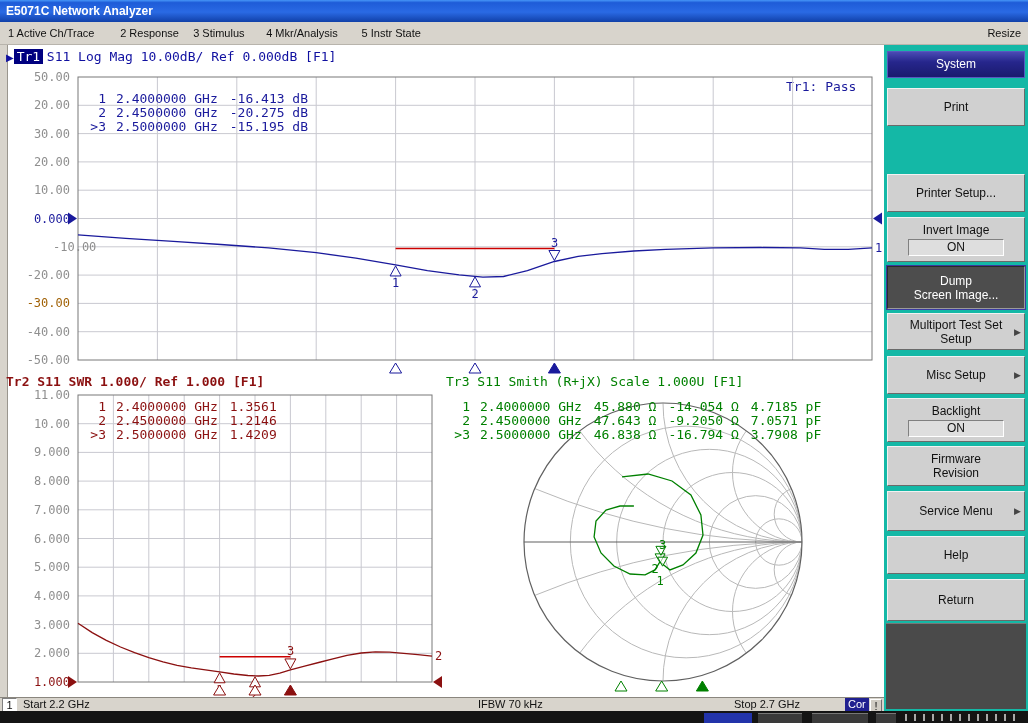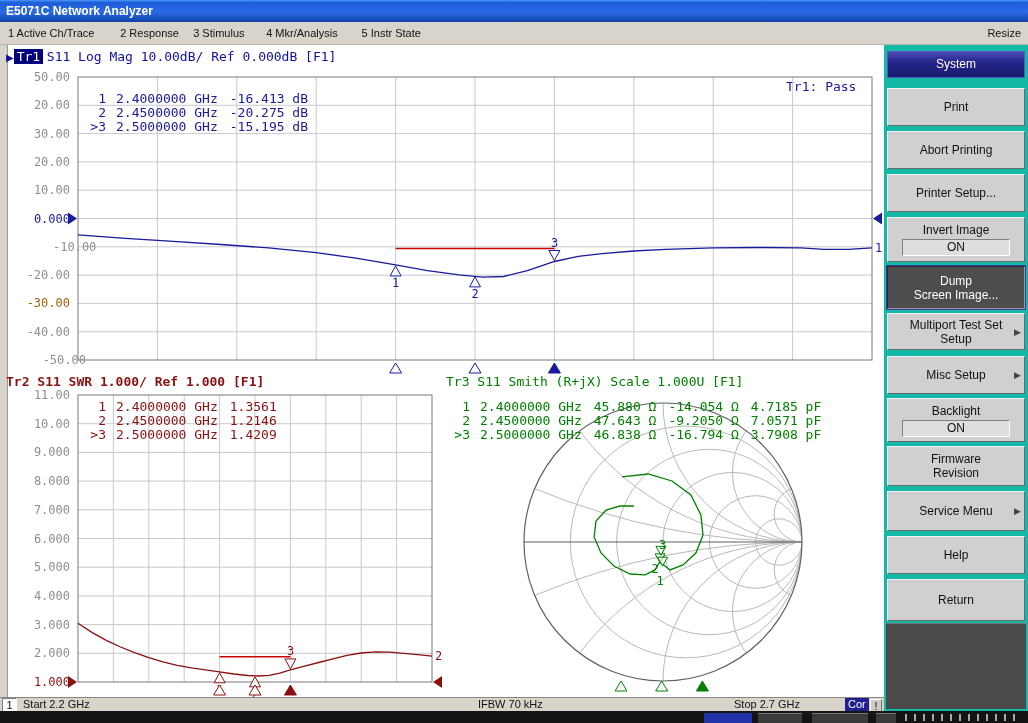--- a/index.html
+++ b/index.html
@@ -34,21 +34,21 @@
   .mv { margin-left:12px; }
 
   .sidebar { position:absolute; left:884px; top:45px; width:144px; height:666px; background:#14b8a6; }
   .sb-title { position:absolute; left:3px; width:138px; text-align:center; color:#fff; font-size:12px;
     background:linear-gradient(180deg,#4a4ab4 0%,#26268c 40%,#1a1a6e 100%);
     border:1px solid #5858c0; }
   .sb-btn { position:absolute; left:3px; width:138px; background:#d0d0d0; color:#111; font-size:12px;
     border:1px solid; border-color:#f2f2f2 #6a6a6a #6a6a6a #f2f2f2;
     display:flex; flex-direction:column; align-items:center; justify-content:center; cursor:default; }
   .sb-btn .bline { line-height:14px; text-align:center; }
-  .sb-btn .bval { margin-top:2px; width:108px; text-align:center; background:#dedede; line-height:15px;
+  .sb-btn .bval { margin-top:2px; width:96px; text-align:center; background:#dedede; line-height:15px;
     border:1px solid; border-color:#808080 #ffffff #ffffff #808080; }
   .sb-btn.pressed { background:#4d4d4d; color:#fff; border-color:#2a2a2a #9a9a9a #9a9a9a #2a2a2a;
     outline:1px solid #3a3aa0; }
   .sb-arrow { position:absolute; right:3px; top:50%; transform:translateY(-50%);
     font-size:9px; color:#444; }
   .sb-empty { position:absolute; left:2px; top:578px; width:140px; height:86px;
     background:#4a4a4a; border-top:1px solid #777; }
 
   .statusbar { position:absolute; left:0; top:697px; width:884px; height:14px; background:#d8d4cc;
     border-top:1px solid #8a867e; font-size:11px; color:#111; }
@@ -202,21 +202,21 @@
 <div class="ylab mono" style="left:8px;top:25px;color:#8f8f8f;">50.00</div>
     <div class="ylab mono" style="left:8px;top:53.3px;color:#8f8f8f;">20.00</div>
     <div class="ylab mono" style="left:8px;top:81.6px;color:#8f8f8f;">30.00</div>
     <div class="ylab mono" style="left:8px;top:109.9px;color:#8f8f8f;">20.00</div>
     <div class="ylab mono" style="left:8px;top:138.2px;color:#8f8f8f;">10.00</div>
     <div class="ylab mono" style="left:8px;top:166.5px;color:#1a1a9c;">0.000</div>
     <div class="ylab mono" style="left:8px;top:194.8px;color:#8f8f8f;padding-left:45px;">-10.00</div>
     <div class="ylab mono" style="left:8px;top:223.1px;color:#8f8f8f;">-20.00</div>
     <div class="ylab mono" style="left:8px;top:251.39999999999998px;color:#a16207;">-30.00</div>
     <div class="ylab mono" style="left:8px;top:279.7px;color:#8f8f8f;">-40.00</div>
-    <div class="ylab mono" style="left:24px;top:308px;color:#8f8f8f;">-50.00</div>
+    <div class="ylab mono" style="left:8px;top:308px;color:#8f8f8f;">-50.00</div>
     <div class="ylab mono" style="left:8px;top:343px;color:#8f8f8f;">11.00</div>
     <div class="ylab mono" style="left:8px;top:371.7px;color:#8f8f8f;">10.00</div>
     <div class="ylab mono" style="left:8px;top:400.4px;color:#8f8f8f;">9.000</div>
     <div class="ylab mono" style="left:8px;top:429.1px;color:#8f8f8f;">8.000</div>
     <div class="ylab mono" style="left:8px;top:457.8px;color:#8f8f8f;">7.000</div>
     <div class="ylab mono" style="left:8px;top:486.5px;color:#8f8f8f;">6.000</div>
     <div class="ylab mono" style="left:8px;top:515.2px;color:#8f8f8f;">5.000</div>
     <div class="ylab mono" style="left:8px;top:543.9px;color:#8f8f8f;">4.000</div>
     <div class="ylab mono" style="left:8px;top:572.6px;color:#8f8f8f;">3.000</div>
     <div class="ylab mono" style="left:8px;top:601.3px;color:#8f8f8f;">2.000</div>
@@ -231,23 +231,20 @@
     <div class="mrow" style="left:448px;top:369px;color:#008000;"><span class="mn">2</span><span class="mf">2.4500000 GHz</span><span class="mv">47.643 Ω</span><span class="mv">-9.2050 Ω</span><span class="mv">7.0571 pF</span></div>
     <div class="mrow" style="left:448px;top:383px;color:#008000;"><span class="mn">&gt;3</span><span class="mf">2.5000000 GHz</span><span class="mv">46.838 Ω</span><span class="mv">-16.794 Ω</span><span class="mv">3.7908 pF</span></div>
   </div>
 
 <div class="sidebar" id="sidebar">
   <div class="sb-title" style="top:6px;height:27px;line-height:25px;">System</div>
   <div class="sb-empty"></div>
 <div class="sb-btn" style="top:43px;height:38px;">
       <div class="bline">Print</div>
     </div>
-    <div class="sb-btn" style="top:86px;height:38px;">
-      <div class="bline">Abort Printing</div>
-    </div>
     <div class="sb-btn" style="top:129px;height:38px;">
       <div class="bline">Printer Setup...</div>
     </div>
     <div class="sb-btn" style="top:172px;height:45px;">
       <div class="bline">Invert Image</div>
       <div class="bval">ON</div>
     </div>
     <div class="sb-btn pressed" style="top:221px;height:43px;">
       <div class="bline">Dump</div>
       <div class="bline">Screen Image...</div>

